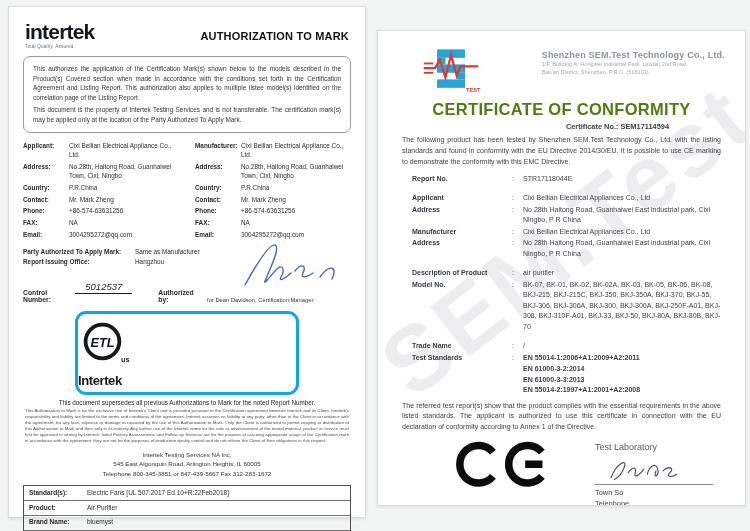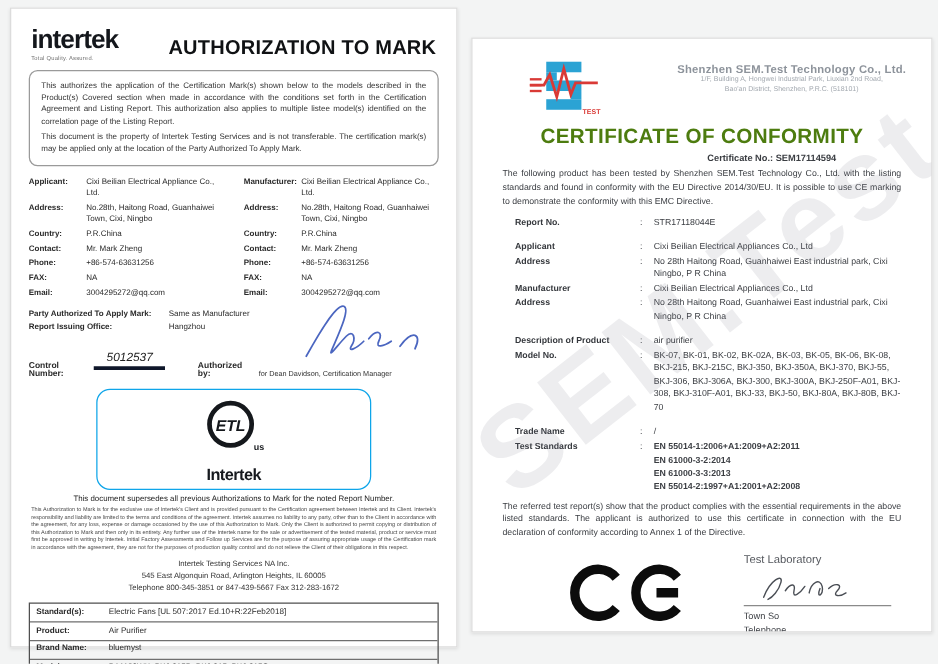--- a/index.html
+++ b/index.html
@@ -5,72 +5,72 @@
   html,body{margin:0;padding:0}
   body{width:750px;height:531px;background:#f3f4f4;font-family:"Liberation Sans",sans-serif;overflow:hidden}
   .canvas{position:relative;width:750px;height:531px}
   .page{position:absolute;background:#fff;border:1px solid #dcdcdc;box-shadow:0 1px 3px rgba(0,0,0,.10);box-sizing:border-box}
 
   
   .page.left{left:8px;top:6px;width:358px;height:512px;padding:12px 14px 8px;display:flex;flex-direction:column;color:#2a2a2a}
   .l-head{display:flex;justify-content:space-between;align-items:flex-start;margin:2px 2px 7px}
   .l-brand-word{font-size:21px;font-weight:bold;letter-spacing:-.8px;color:#14171c;line-height:1}
   .l-brand-tag{font-size:4.6px;color:#6f6f6f;margin-top:2px;letter-spacing:.2px}
-  .l-title{font-size:16px;font-weight:bold;margin:9px 0 0;color:#101214;letter-spacing:.2px}
+  .l-title{font-size:11px;font-weight:bold;margin:9px 0 0;color:#101214;letter-spacing:.2px}
   .l-intro{border:1px solid #9a9a9a;border-radius:7px;padding:4px 9px;font-size:6.4px;line-height:1.5;color:#333}
   .l-intro p{margin:3px 0;text-align:justify}
   .l-contacts{display:flex;gap:16px;margin-top:9px;font-size:6.4px;line-height:1.4}
   .l-col{flex:1;display:flex;flex-direction:column;gap:3px}
   .lrow{display:flex}
   .ll{width:46px;font-weight:bold;flex:none}
   .lv{flex:1}
   .l-party{margin-top:7px;font-size:6.4px;line-height:1.5}
   .lprow{display:flex}
   .lp-lab{width:112px;font-weight:bold;flex:none}
   .l-auth{display:flex;align-items:flex-start;margin-top:8px;font-size:6.8px;height:44px}
   .l-auth .ll2{font-weight:bold;margin-top:14px}
-  .l-ctrl{font-size:9.5px;font-style:italic;border-bottom:3px solid #0f172a;padding:0 10px 1px;margin:6px 8px 0 6px;color:#222}
+  .l-ctrl{font-size:9.5px;font-style:italic;border-bottom:1px solid #0f172a;padding:0 10px 1px;margin:6px 8px 0 6px;color:#222}
   .auth-lab{margin-left:18px}
   .l-sigwrap{position:relative;width:168px;margin-left:8px;padding-top:21px}
   .l-sig{position:absolute;left:18px;bottom:12px;width:140px;height:56px;overflow:visible}
   .l-sigline{border-bottom:1px solid #444;width:100%;height:0}
   .l-sigcap{font-size:5.8px;text-align:center;margin-top:1.5px;color:#333}
-  .etl-box{margin:8px auto 0;width:218px;border:1px solid #0ea5e9;border-radius:11px;padding:5px 0 4px;text-align:center;flex:none}
+  .etl-box{margin:8px auto 0;width:218px;border:3px solid #0ea5e9;border-radius:11px;padding:5px 0 4px;flex:none}
   .etl-word{font-size:13px;font-weight:bold;letter-spacing:-.4px;margin-top:0;color:#16191e}
   .l-supersede{font-size:6.3px;text-align:center;margin:4px 0 2px;color:#222}
   .l-legal{font-size:4.4px;line-height:1.4;color:#4a4a4a;text-align:justify;margin:0 2px}
   .l-office{font-size:6.2px;text-align:center;margin-top:5px;line-height:1.55;color:#333}
   .l-table{margin-top:7px;border:1.5px solid #4f4f4f}
   .trow{display:flex;border-top:1px solid #6f6f6f;padding:2.5px 5px;font-size:6.5px;line-height:1.35}
   .trow:first-child{border-top:none}
   .tl{width:58px;font-weight:bold;flex:none}
   .tv{flex:1}
 
   
   .page.right{left:377px;top:30px;width:369px;height:476px;padding:13px 20px 10px;display:flex;flex-direction:column;color:#3a3d42;overflow:hidden}
   .wm{position:absolute;left:-30px;top:160px;width:430px;text-align:center;transform:rotate(-38deg);font-size:92px;font-weight:bold;color:rgba(125,130,140,.14);letter-spacing:4px;pointer-events:none;white-space:nowrap}
   .r-head{display:flex;justify-content:space-between;align-items:flex-start;margin-top:2px}
   .sem-logo{margin-left:24px;flex:none}
-  .r-co{text-align:center;margin-top:4px}
+  .r-co{text-align:left;margin-top:4px}
   .r-co-name{font-size:9px;font-weight:bold;color:#8d939b;letter-spacing:.2px}
   .r-co-addr{font-size:5.6px;color:#a2a8af;line-height:1.5}
   .r-title{font-size:16.5px;font-weight:bold;text-align:center;color:#4d7c0f;margin:6px 0 3px;letter-spacing:.3px}
   .r-certno{text-align:right;padding-right:56px;font-size:7.4px;font-weight:bold;color:#3a3d42;margin-bottom:4px}
   .r-intro{font-size:7px;line-height:1.55;text-align:justify;margin:0 4px 5px;color:#3a3d42}
   .r-rows{margin-left:14px;font-size:7px;line-height:1.5}
   .rrow{display:flex;margin:1px 0}
   .rlab{width:100px;font-weight:bold;flex:none;color:#35383d}
   .rsep{width:11px;flex:none}
   .rval{flex:1}
   .rgap{height:7px}
   .std{font-weight:bold}
   .std-extra{display:flex}
   .std-extra .pad{width:111px;flex:none}
   .r-note{font-size:7px;line-height:1.55;text-align:justify;margin:5px 4px 0;color:#3a3d42}
-  .ce-row{display:flex;align-items:center;margin-top:8px}
+  .ce-row{display:flex;align-items:flex-start;margin-top:8px}
   .ce-svg{margin-left:58px;width:94px;height:48px;flex:none}
   .lab-block{margin-left:auto;margin-right:12px;font-size:7.4px;line-height:1.5;color:#3a3d42}
   .lab-head{font-size:9px;color:#55585e;margin-bottom:2px}
   .lab-sig{display:block;width:84px;height:26px;margin:0 0 0 6px}
   .lab-line{border-top:1px solid #8a8a8a;width:118px;margin:1px 0 2px}
 </style>
 </head>
 <body>
 
 <div class="canvas">

